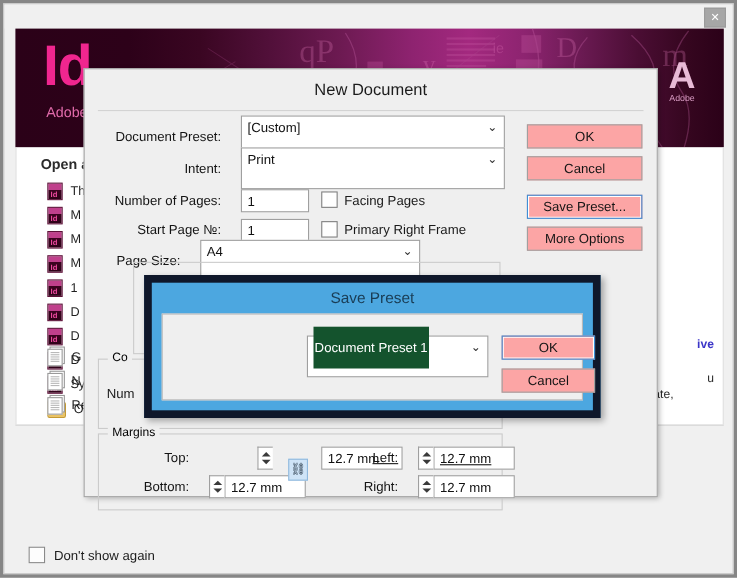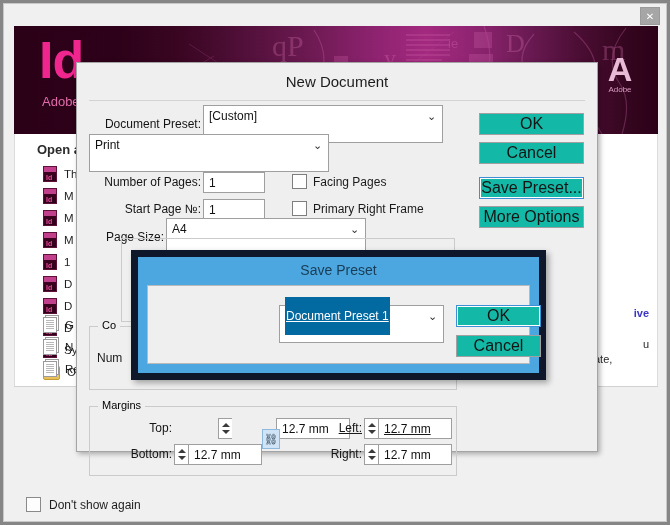--- a/index.html
+++ b/index.html
@@ -298,21 +298,21 @@
   .row {
     position: absolute;
     display: flex;
     align-items: center;
     height: 22px;
   }
   .lbl {
     text-align: right;
     font-size: 12px;
     color: #141414;
-    padding-right: 2px;
+    padding-right: 18px;
     white-space: nowrap;
   }
 
   .combo {
     position: relative;
     background: #ffffff;
     border: 1px solid #9f9f9f;
     height: 38px;
     box-sizing: border-box;
     font-size: 12px;
@@ -348,26 +348,26 @@
   }
   .chk .box {
     width: 13px; height: 13px;
     border: 1px solid #7e7e7e;
     background: #fefefe;
     margin-right: 6px;
     flex: none;
   }
 
   .btn {
-    background: #14b8a6;
+    background: #fca5a5;
     border: 1px solid #a0a0a0;
     height: 22px;
     line-height: 20px;
     text-align: center;
-    font-size: 16px;
+    font-size: 12px;
     color: #151515;
     cursor: pointer;
     box-sizing: border-box;
   }
   .btn.focused {
     border: 1px solid #3f8fd6;
     box-shadow: inset 0 0 0 1px #ffffff;
   }
 
   .groupbox {
@@ -461,24 +461,23 @@
     font-size: 12px;
     color: #141414;
   }
   #sp-combo {
     position: absolute;
     left: 131px;
     top: 19px;
     width: 165px;
   }
   #sp-combo .sel-text {
-    background: #0369a1;
+    background: #14532d;
     color: #ffffff;
     padding: 12px 1px;
-    text-decoration: underline;
   }
   #sp-ok {
     position: absolute;
     left: 308px;
     top: 19px;
     width: 85px;
   }
   #sp-cancel {
     position: absolute;
     left: 308px;
@@ -653,20 +652,21 @@
 
       <div class="row" style="left:0; top:12px;">
         <span class="lbl" style="width:112px;">Document Preset:</span>
         <span class="combo" style="width:240px;">
           <span>[Custom]</span>
           <span class="chev">⌄</span>
         </span>
       </div>
 
       <div class="row" style="left:0; top:41px;">
+        <span class="lbl" style="width:112px;">Intent:</span>
         <span class="combo" style="width:240px;">
           <span>Print</span>
           <span class="chev">⌄</span>
         </span>
       </div>
 
       <div class="row" style="left:0; top:70px;align-items:center;">
         <span class="lbl" style="width:112px;">Number of Pages:</span>
         <span class="txtfield" style="width:62px;">1</span>
       </div>
@@ -694,21 +694,21 @@
 
       <div class="groupbox" style="left:32px; top:137px; width:332px; height:82px;"></div>
       <div style="position:absolute; left:46px; top:150px; font-size:12px;">W</div>
       <div style="position:absolute; left:46px; top:178px; font-size:12px;">H</div>
 
       <div class="groupbox" style="left:0px; top:225px; width:366px; height:62px;">
         <span class="group-title">Co</span>
       </div>
       <div style="position:absolute; left:8px; top:250px; font-size:12px;">Num</div>
 
-      <div class="groupbox" style="left:0px; top:293px; width:366px; height:68px;margin-top:12px;">
+      <div class="groupbox" style="left:0px; top:293px; width:366px; height:68px;">
         <span class="group-title">Margins</span>
 
         <div class="row" style="left:0px; top:10px;gap:44px;">
           <span class="lbl" style="width:82px;">Top:</span>
           <span class="spin"></span>
           <span class="txtfield" style="width:74px;">12.7 mm</span>
         </div>
 
         <div class="row" style="left:0px; top:36px;">
           <span class="lbl" style="width:82px;">Bottom:</span>

